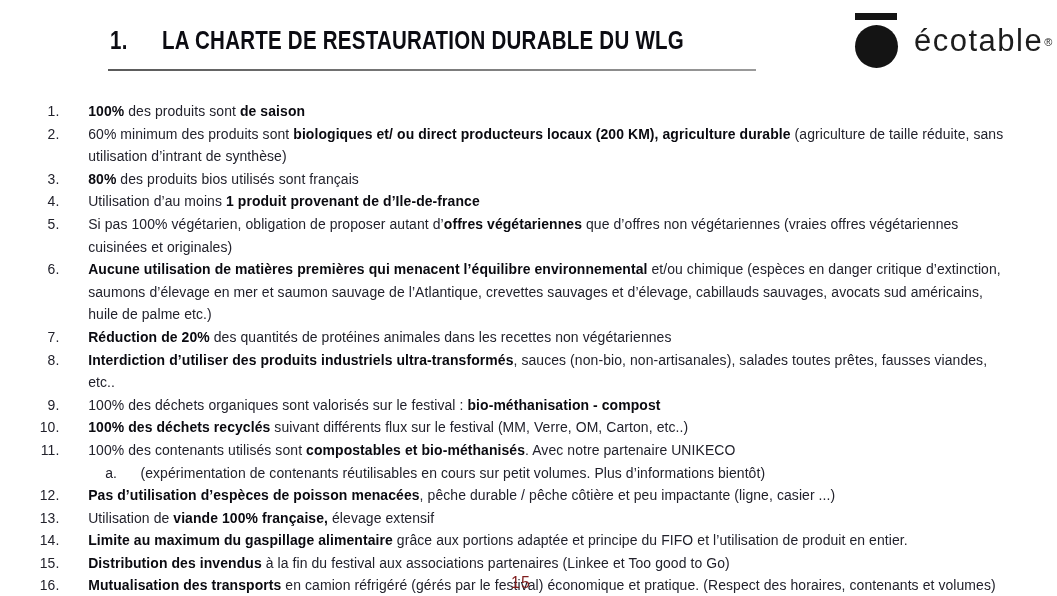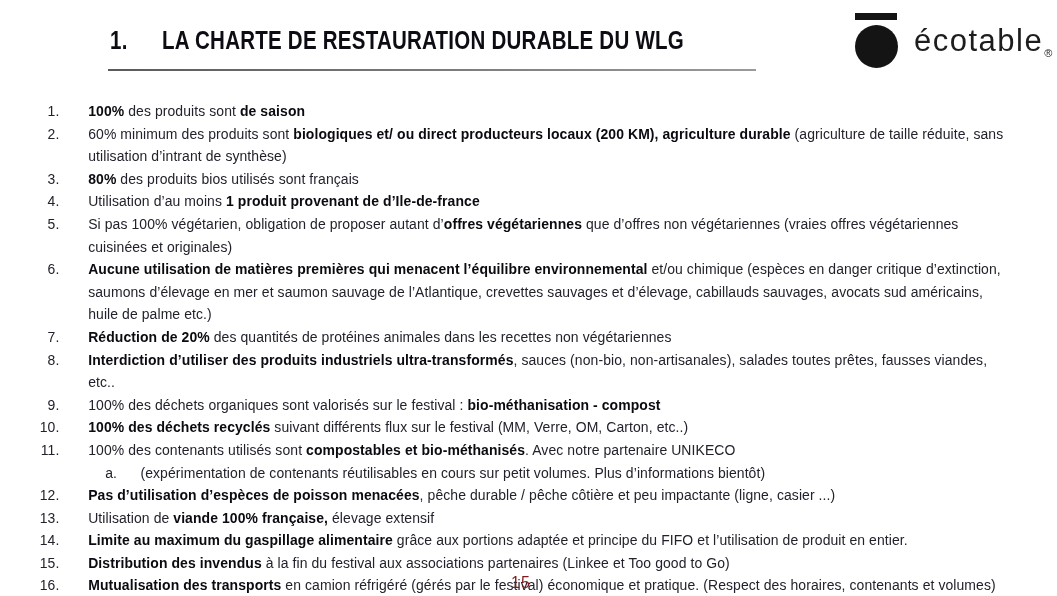--- a/index.html
+++ b/index.html
@@ -20,21 +20,21 @@
     position:absolute;left:108px;top:69px;width:648px;height:2px;
     background:linear-gradient(to right,#5a5a5a,#9a9a9a);
   }
   
   .logo{position:absolute;left:853px;top:13px;display:flex;align-items:center;gap:15px;}
   .logo-icon{width:46px;display:flex;flex-direction:column;align-items:center;}
   .logo-bar{width:42px;height:7px;background:#141414;margin-bottom:5px;}
   .logo-circle{width:43px;height:43px;border-radius:50%;background:#141414;}
   .logo-text{
     font-size:31px;font-weight:400;letter-spacing:1.5px;color:#1d1d1d;
-    display:flex;align-items:flex-end;
+    display:flex;align-items:center;
   }
   .logo-reg{font-size:11px;margin-top:2px;margin-left:1px;color:#1d1d1d;}
   
   .list-wrap{
     position:absolute;left:0;top:100px;width:1140px;
     transform:scaleX(.9);transform-origin:0 0;
     font-size:15.5px;line-height:22.6px;letter-spacing:.1px;
   }
   .row{display:flex;}
   .num{flex:0 0 98px;text-align:right;padding-right:32px;box-sizing:border-box;}

